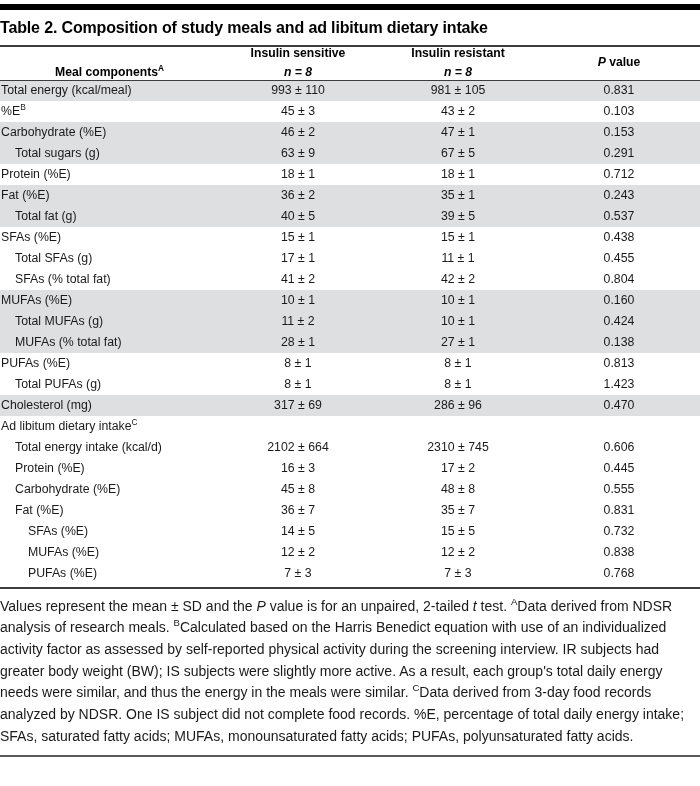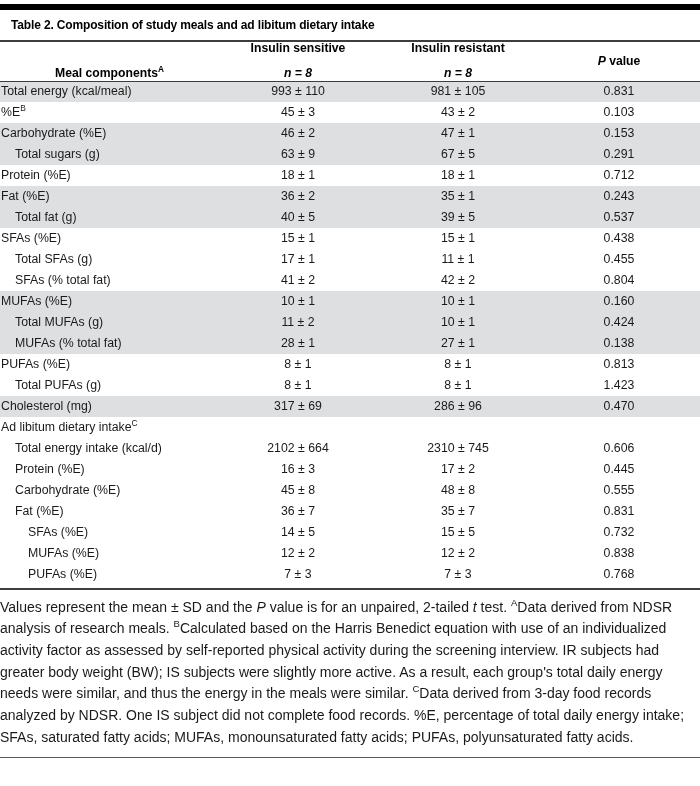--- a/index.html
+++ b/index.html
@@ -14,27 +14,26 @@
     overflow: hidden;
   }
   .page { width: 700px; height: 786px; position: relative; }
 
   .top-rule {
     height: 6px;
     background: #000000;
     margin: 4px 0 0 0;
   }
   .title {
-    font-size: 12px;
+    font-size: 16px;
     font-weight: bold;
     color: #000000;
     letter-spacing: -0.15px;
     padding: 8px 0 8px 0;
     line-height: 1.2;
-    margin-left: 11px;
   }
   .title-rule {
     height: 1.5px;
     background: #3d3d3d;
   }
 
   table.tbl {
     width: 700px;
     border-collapse: collapse;
     table-layout: fixed;
@@ -59,21 +58,21 @@
   }
   thead th.lbl {
     text-align: center;
     padding-left: 1px;
     vertical-align: bottom;
   }
   thead th.ctr { text-align: center; }
   thead th .hl2 {
     display: block;
     font-weight: bold;
-    margin-top: 12px;
+    margin-top: 6px;
   }
   .ital { font-style: italic; }
 
   .head-rule td { border-bottom: 1.5px solid #3d3d3d; height: 0; padding: 0; }
 
   tbody tr { height: 21px; }
   tbody tr.shade td { background: #dedfe1; }
   tbody td.lbl {
     text-align: left;
     padding-left: 1px;

